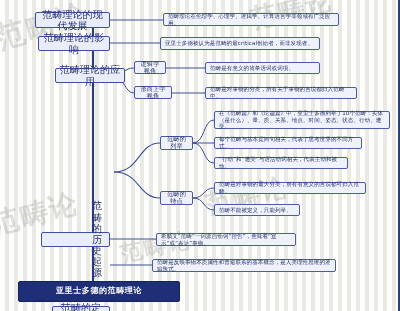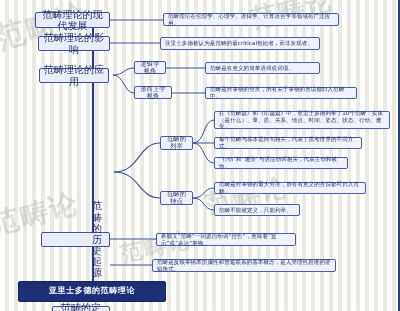--- a/index.html
+++ b/index.html
@@ -145,21 +145,21 @@
 
     <path d="M110 265 L152 265" stroke="#3a4e93" stroke-width="1.2" fill="none"></path>
   </svg>
 
   <div class="node level1" style="left:35px; top:12px; width:75px; height:16px;">范畴理论的现代发展</div>
   <div class="node leaf" style="left:163px; top:13px; width:176px; height:13px;">范畴理论在伦理学、心理学、逻辑学、计算语言学等领域有广泛应用。</div>
 
   <div class="node level1" style="left:38px; top:36px; width:72px; height:15px;">范畴理论的影响</div>
   <div class="node leaf" style="left:160px; top:37px; width:160px; height:13px;">亚里士多德被认为是范畴的最critical创始者，而非发现者。</div>
 
-  <div class="node level1" style="left:39px; top:68px; width:70px; height:15px;">范畴理论的应用</div>
+  <div class="node level1" style="left:55px; top:68px; width:70px; height:15px;">范畴理论的应用</div>
 
   <div class="node level2" style="left:134px; top:61px; width:32px; height:13px;">逻辑学视角</div>
   <div class="node leaf" style="left:205px; top:62px; width:115px; height:12px;">范畴是有意义的简单语词或词项。</div>
 
   <div class="node level2" style="left:134px; top:86px; width:38px; height:13px;">形而上学视角</div>
   <div class="node leaf" style="left:205px; top:87px; width:152px; height:12px;">范畴是对事物的分类，所有关于事物的言说都归入范畴中。</div>
 
 
   <div class="node level2" style="left:160px; top:136px; width:33px; height:14px;">范畴的列举</div>
 
@@ -171,15 +171,15 @@
 
   <div class="node leaf" style="left:214px; top:182px; width:152px; height:12px;">范畴是对事物的最大分类，所有有意义的言说都可归入范畴。</div>
   <div class="node leaf" style="left:214px; top:204px; width:86px; height:12px;">范畴不能被定义，只能列举。</div>
 
   <div class="node level1" style="left:41px; top:232px; width:69px; height:15px;padding-left:46px;">范畴的历史起源</div>
   <div class="node leaf" style="left:156px; top:233px; width:140px; height:13px;">希腊文“范畴”一词源自动词“控告”，意味着“宣示”或“表达”事物。</div>
 
   <div class="node level1" style="left:52px; top:258px; width:58px; height:15px;margin-top:48px;">范畴的定义</div>
   <div class="node leaf" style="left:152px; top:259px; width:184px; height:13px;">范畴是反映事物本质属性和普遍联系的基本概念，是人类理性思维的逻辑形式。</div>
 
-  <div class="node root" style="left:18px; top:281px; width:148px; height:21px;text-align:center;">亚里士多德的范畴理论</div>
+  <div class="node root" style="left:18px; top:281px; width:162px; height:21px;text-align:center;">亚里士多德的范畴理论</div>
 
 </div>
 
 </body></html>

